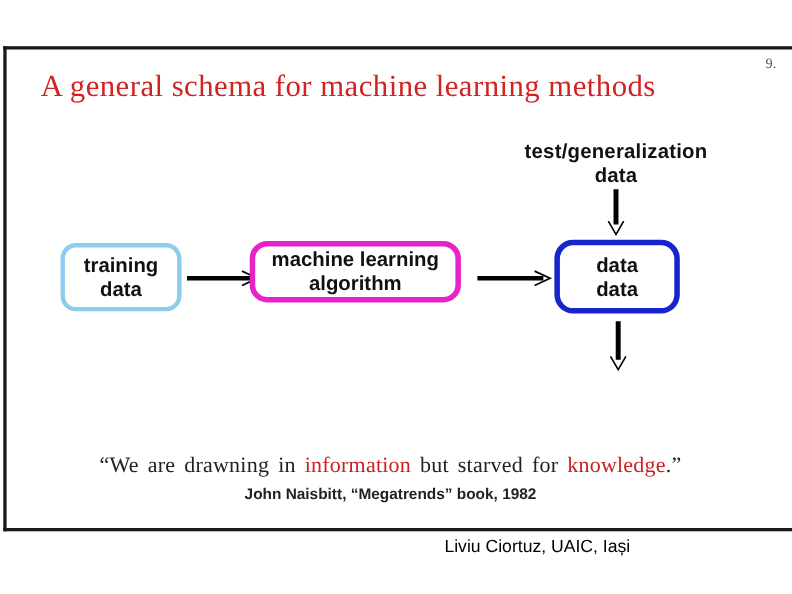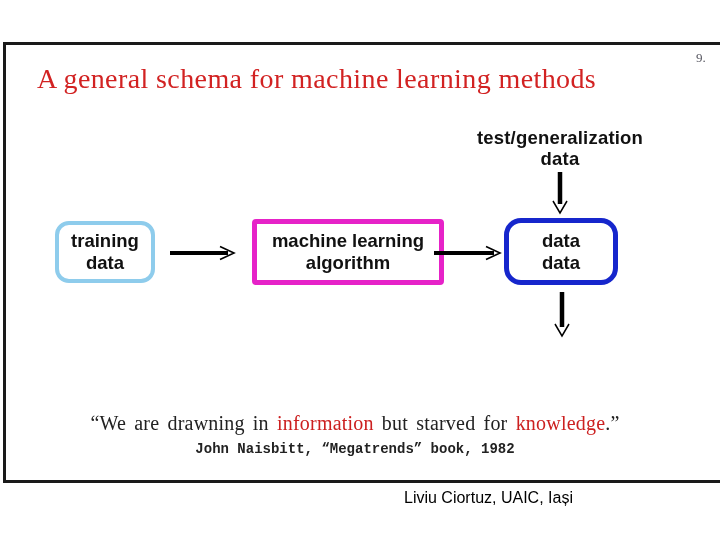--- a/index.html
+++ b/index.html
@@ -24,33 +24,33 @@
     position:absolute;text-align:center;font-weight:700;font-size:18.5px;
     line-height:21px;letter-spacing:0.2px;color:#111;
   }
   .dlabel.test{left:450px;top:127px;width:220px;}
   .dlabel.predicted{left:455px;top:342px;width:220px;line-height:23px;}
   .box{
     position:absolute;box-sizing:border-box;background:#fff;
     display:flex;flex-direction:column;align-items:center;justify-content:center;
     font-weight:700;font-size:18.5px;line-height:22px;color:#111;text-align:center;
   }
-  .box.training{left:55px;top:221px;width:100px;height:62px;border:4px solid #8ECCEC;border-radius:14px;}
-  .box.algorithm{left:252px;top:219px;width:192px;height:66px;border:5px solid #E622C8;border-radius:4px;}
+  .box.training{left:55px;top:221px;width:110px;height:62px;border:4px solid #8ECCEC;border-radius:14px;}
+  .box.algorithm{left:227px;top:219px;width:192px;height:56px;border:5px solid #E622C8;border-radius:16px;}
   .box.model{left:504px;top:218px;width:114px;height:67px;border:5px solid #1626CC;border-radius:17px;}
   .arrow{position:absolute;}
   .quote{
     position:absolute;left:30px;top:412px;width:650px;text-align:center;
     font-family:"Liberation Serif",serif;font-size:20px;
     letter-spacing:0.2px;word-spacing:3px;color:#222;
   }
   .quote .hl{color:#cc2020;}
   .attribution{
     position:absolute;left:30px;top:441px;width:650px;text-align:center;
-    font-family:Liberation Mono, monospace;font-weight:700;font-size:14px;color:#222;
+    font-family:Liberation Sans, sans-serif;font-weight:700;font-size:14px;color:#222;
   }
   .footer{
     position:absolute;left:404px;top:489px;font-size:16px;color:#000;
   }
 </style>
 </head>
 <body>
 
 <div class="stage">
 

